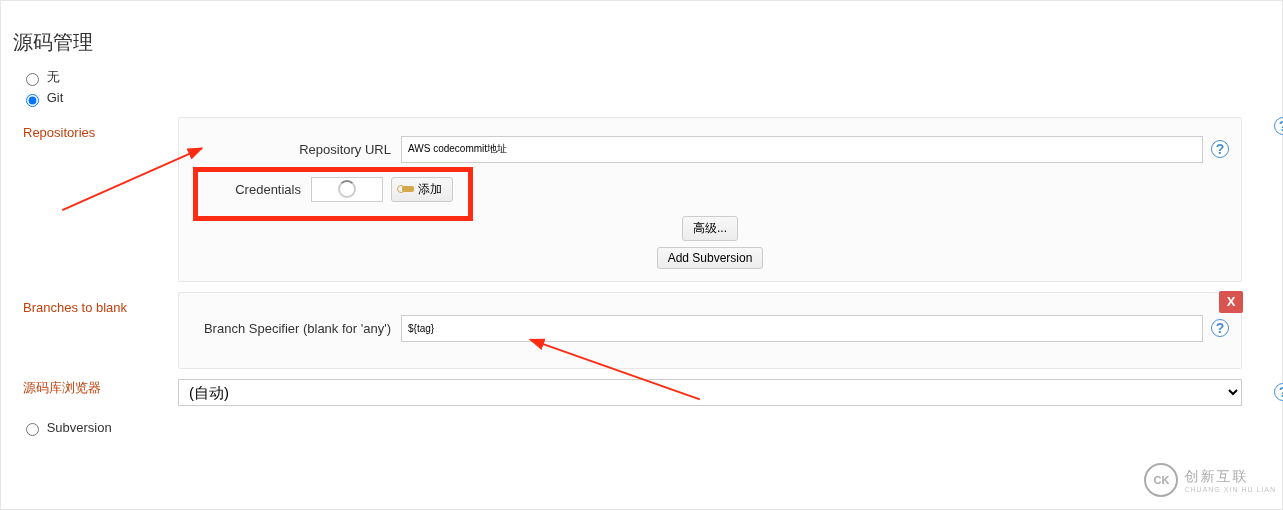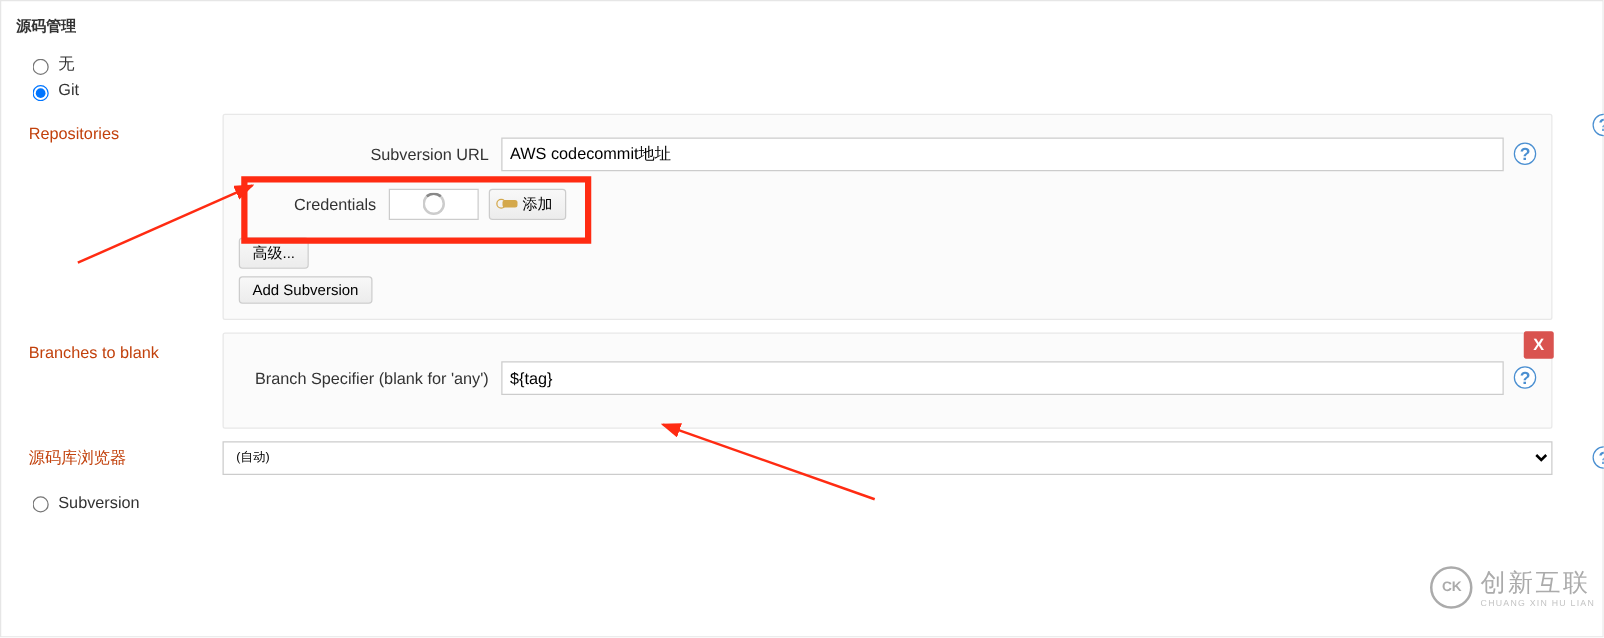--- a/index.html
+++ b/index.html
@@ -1,43 +1,43 @@
 <!DOCTYPE html>
 <html><head>
 <meta charset="utf-8">
 <style>
 html,body{margin:0;padding:0;font-family:Arial,"Microsoft YaHei",sans-serif;font-size:13px;color:#333;background:#fff}
 .config-wrap{border:1px solid #e6e6e6;padding:8px 12px 18px;width:1283px;box-sizing:border-box;min-height:510px;position:relative}
-h2{font-size:12px;margin:4px 0 12px;font-weight:bold}
+h2{font-size:20px;margin:20px 0 12px;font-weight:normal}
 .opt-row{margin:4px 0 4px 8px}
 .opt-row input[type=radio]{margin-right:4px;vertical-align:middle}
 .two-col{display:flex;align-items:flex-start;margin-top:10px}
 .left-col{width:155px;padding-left:10px;padding-top:8px;color:#c2410c}
 .right-col{flex:1;position:relative}
 .panel-box{border:1px solid #e8e8e8;background:#fbfbfb;border-radius:2px;padding:18px 12px 12px;position:relative}
 .field-row{display:flex;align-items:center;margin-bottom:14px}
 .flabel{width:200px;text-align:right;padding-right:10px;color:#333}
 .finput{flex:1}
-.finput input[type=text]{width:100%;height:27px;border:1px solid #ccc;padding:2px 6px;box-sizing:border-box;font-size:13px}
+.finput input[type=text]{width:100%;height:27px;border:1px solid #ccc;padding:2px 6px;box-sizing:border-box;font-size:10px}
 .small-select{width:70px;height:23px;border:1px solid #ccc;display:inline-flex;align-items:center;justify-content:center;background:#fff}
 .spin{width:14px;height:14px;border:2px solid #ccc;border-top-color:#888;border-radius:50%;animation:sp 1s linear infinite}
 @keyframes sp{to{transform:rotate(360deg)}}
 .btn{background:linear-gradient(#f8f8f8,#ececec);border:1px solid #ccc;border-radius:3px;padding:3px 10px;font-size:12px;cursor:pointer;display:inline-flex;align-items:center;gap:4px}
-.btn-row-rt{display:flex;justify-content:flex-start;gap:6px;margin-top:6px}
+.btn-row-rt{display:flex;justify-content:center;gap:6px;margin-top:6px}
 .help-icon{position:absolute;right:-22px;color:#4a8fd1;font-weight:bold;font-size:14px;cursor:pointer;width:16px;height:16px;border:1px solid #4a8fd1;border-radius:50%;display:flex;align-items:center;justify-content:center;background:#fff}
 .help-inline{color:#4a8fd1;font-weight:bold;font-size:14px;cursor:pointer;width:16px;height:16px;border:1px solid #4a8fd1;border-radius:50%;display:inline-flex;align-items:center;justify-content:center;background:#fff;margin-left:8px}
-.full-select{width:100%;height:27px;border:1px solid #ccc;background:#fff;padding:0 6px;font-size:10px}
+.full-select{width:100%;height:27px;border:1px solid #ccc;background:#fff;padding:0 6px;font-size:15px}
 .red-mark{position:absolute;border:5px solid #ff2b12;pointer-events:none}
 .annot-svg{position:absolute;left:0;top:0;width:100%;height:100%;pointer-events:none}
 .arrow{stroke:#ff2b12;stroke-width:2;fill:none}
 .arrow-head{fill:#ff2b12}
 .del-x{position:absolute;right:-2px;top:-2px;width:24px;height:22px;background:#d9534f;color:#fff;display:flex;align-items:center;justify-content:center;font-weight:bold;cursor:pointer;border-radius:2px}
-.logo{position:absolute;right:6px;bottom:22px;display:flex;align-items:center;gap:6px;opacity:.7}
+.logo{position:absolute;right:6px;bottom:12px;display:flex;align-items:center;gap:6px;opacity:.7}
 .logo-circ{width:30px;height:30px;border:2px solid #888;border-radius:50%;display:flex;align-items:center;justify-content:center;font-size:11px;color:#888;font-weight:bold}
-.logo-txt{font-size:20px;color:#888;letter-spacing:2px}
+.logo-txt{font-size:14px;color:#888;letter-spacing:2px}
 .logo-sub{font-size:7px;color:#aaa;letter-spacing:1px}
 .key-ico{display:inline-block;width:12px;height:6px;background:#d4a84b;border-radius:2px;position:relative}
 .key-ico:before{content:"";position:absolute;left:-5px;top:-1px;width:6px;height:6px;border:1px solid #d4a84b;border-radius:50%}
 .caret{display:inline-block;width:0;height:0;border-left:4px solid transparent;border-right:4px solid transparent;border-top:5px solid #555;margin-left:4px}
 </style>
 </head>
 <body>
 
 <div class="config-wrap">
   <h2>源码管理</h2>
@@ -50,21 +50,21 @@
     <input type="radio" name="scm" checked="" style="">
     <span>Git</span>
   </div>
 
   <div class="two-col">
     <div class="left-col">Repositories</div>
     <div class="right-col" style="padding-right:28px">
       <span class="help-icon" style="top:0">?</span>
       <div class="panel-box">
         <div class="field-row" style="position:relative">
-          <div class="flabel">Subversion URL</div>
+          <div class="flabel">Repository URL</div>
           <div class="finput"><input type="text" value="AWS codecommit地址" style=""></div>
           <span class="help-inline">?</span>
         </div>
         <div class="field-row" style="position:relative">
           <div class="flabel" style="text-align:right;width:100px;padding-left:10px">Credentials</div>
           <div class="small-select">
               <div class="spin"></div>
             </div>
           <button class="btn" style="margin-left:8px">
               <span class="key-ico"></span>
@@ -90,21 +90,21 @@
         <div class="del-x">X</div>
         <div class="field-row" style="position:relative">
           <div class="flabel">Branch Specifier (blank for 'any')</div>
           <div class="finput"><input type="text" value="${tag}" style=""></div>
           <span class="help-inline">?</span>
         </div>
       </div>
     </div>
   </div>
 
-  <div class="two-col" style="align-items:center">
+  <div class="two-col" style="align-items:flex-start">
     <div class="left-col" style="padding-top:0">源码库浏览器</div>
     <div class="right-col" style="padding-right:28px;position:relative">
       <select class="full-select">
         <option>(自动)</option>
       </select>
       <span class="help-icon" style="top:4px">?</span>
     </div>
   </div>
 
 

